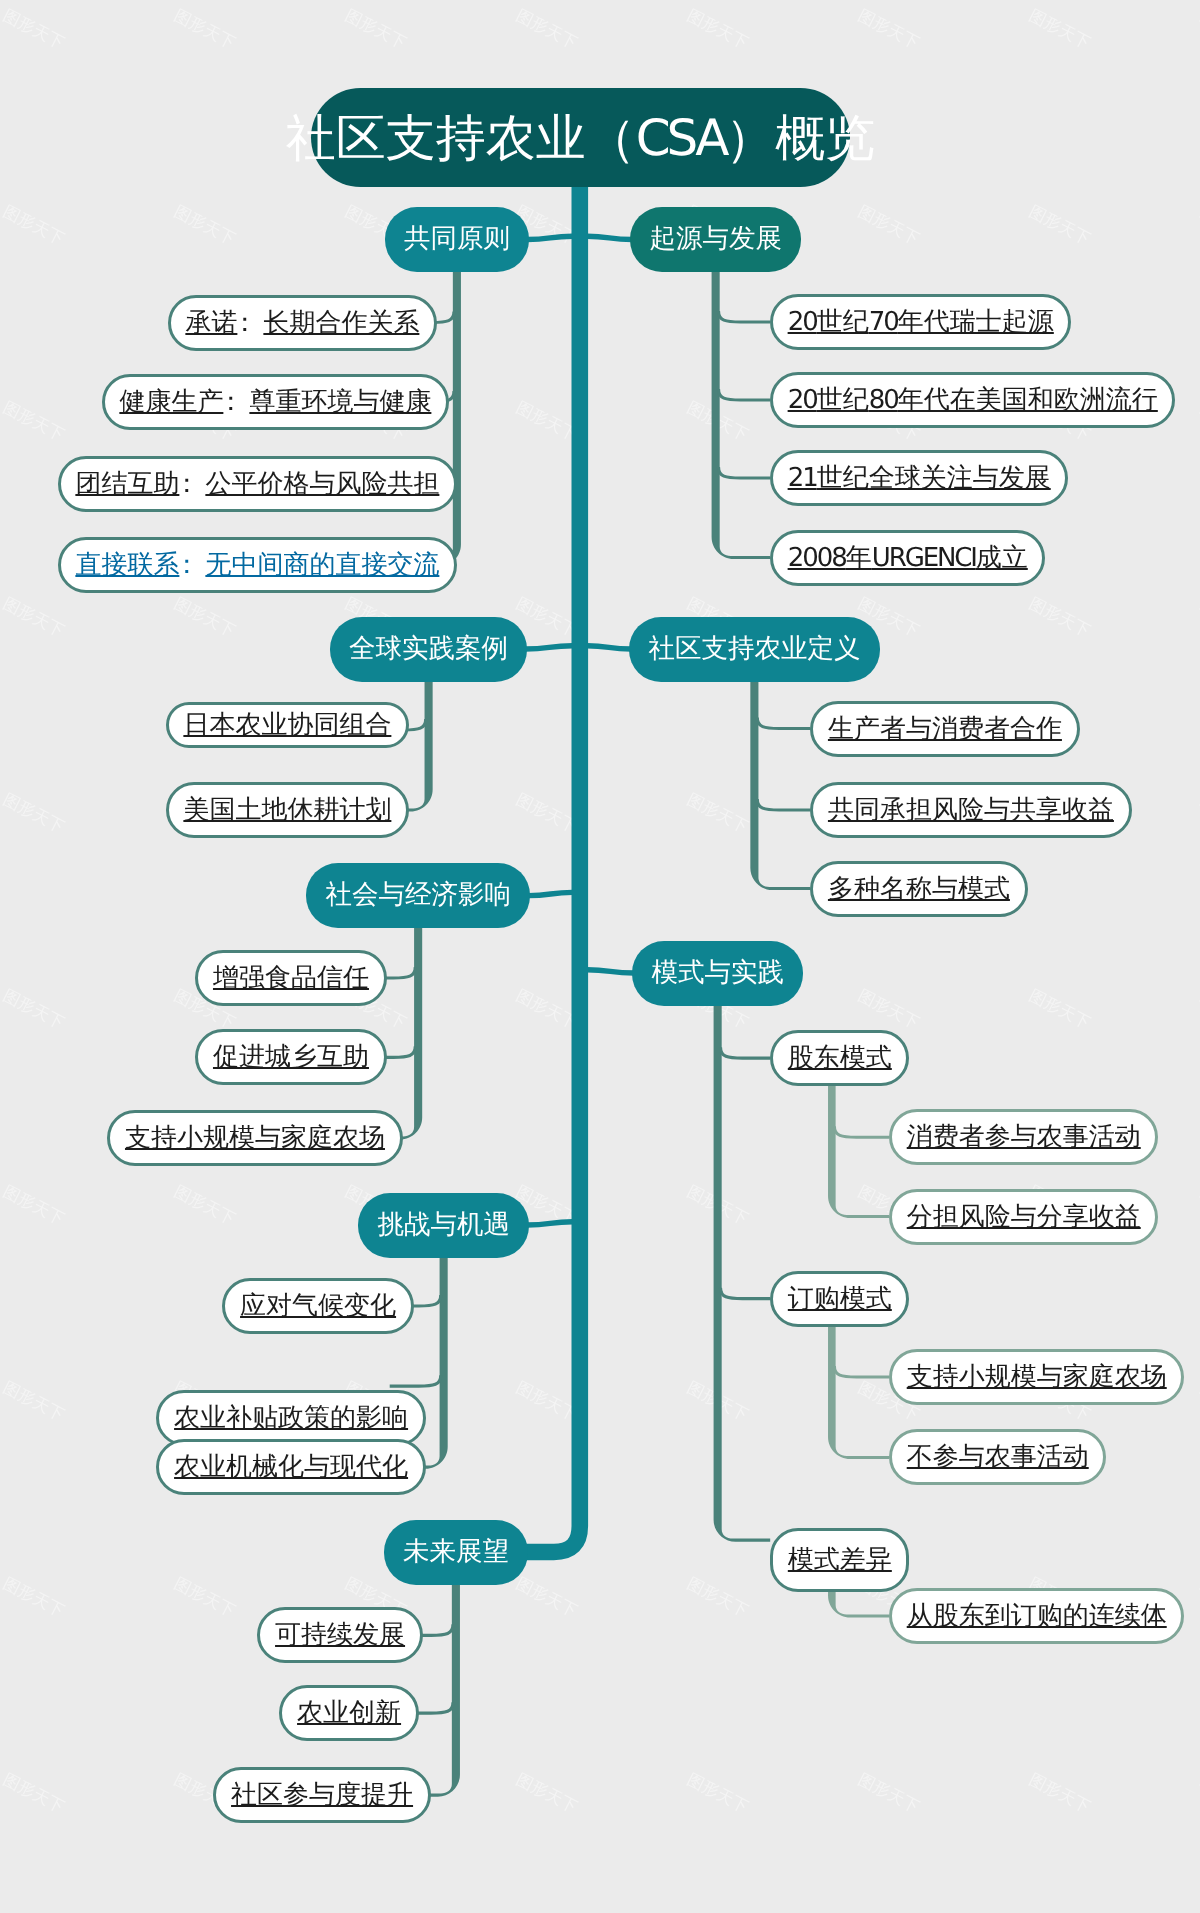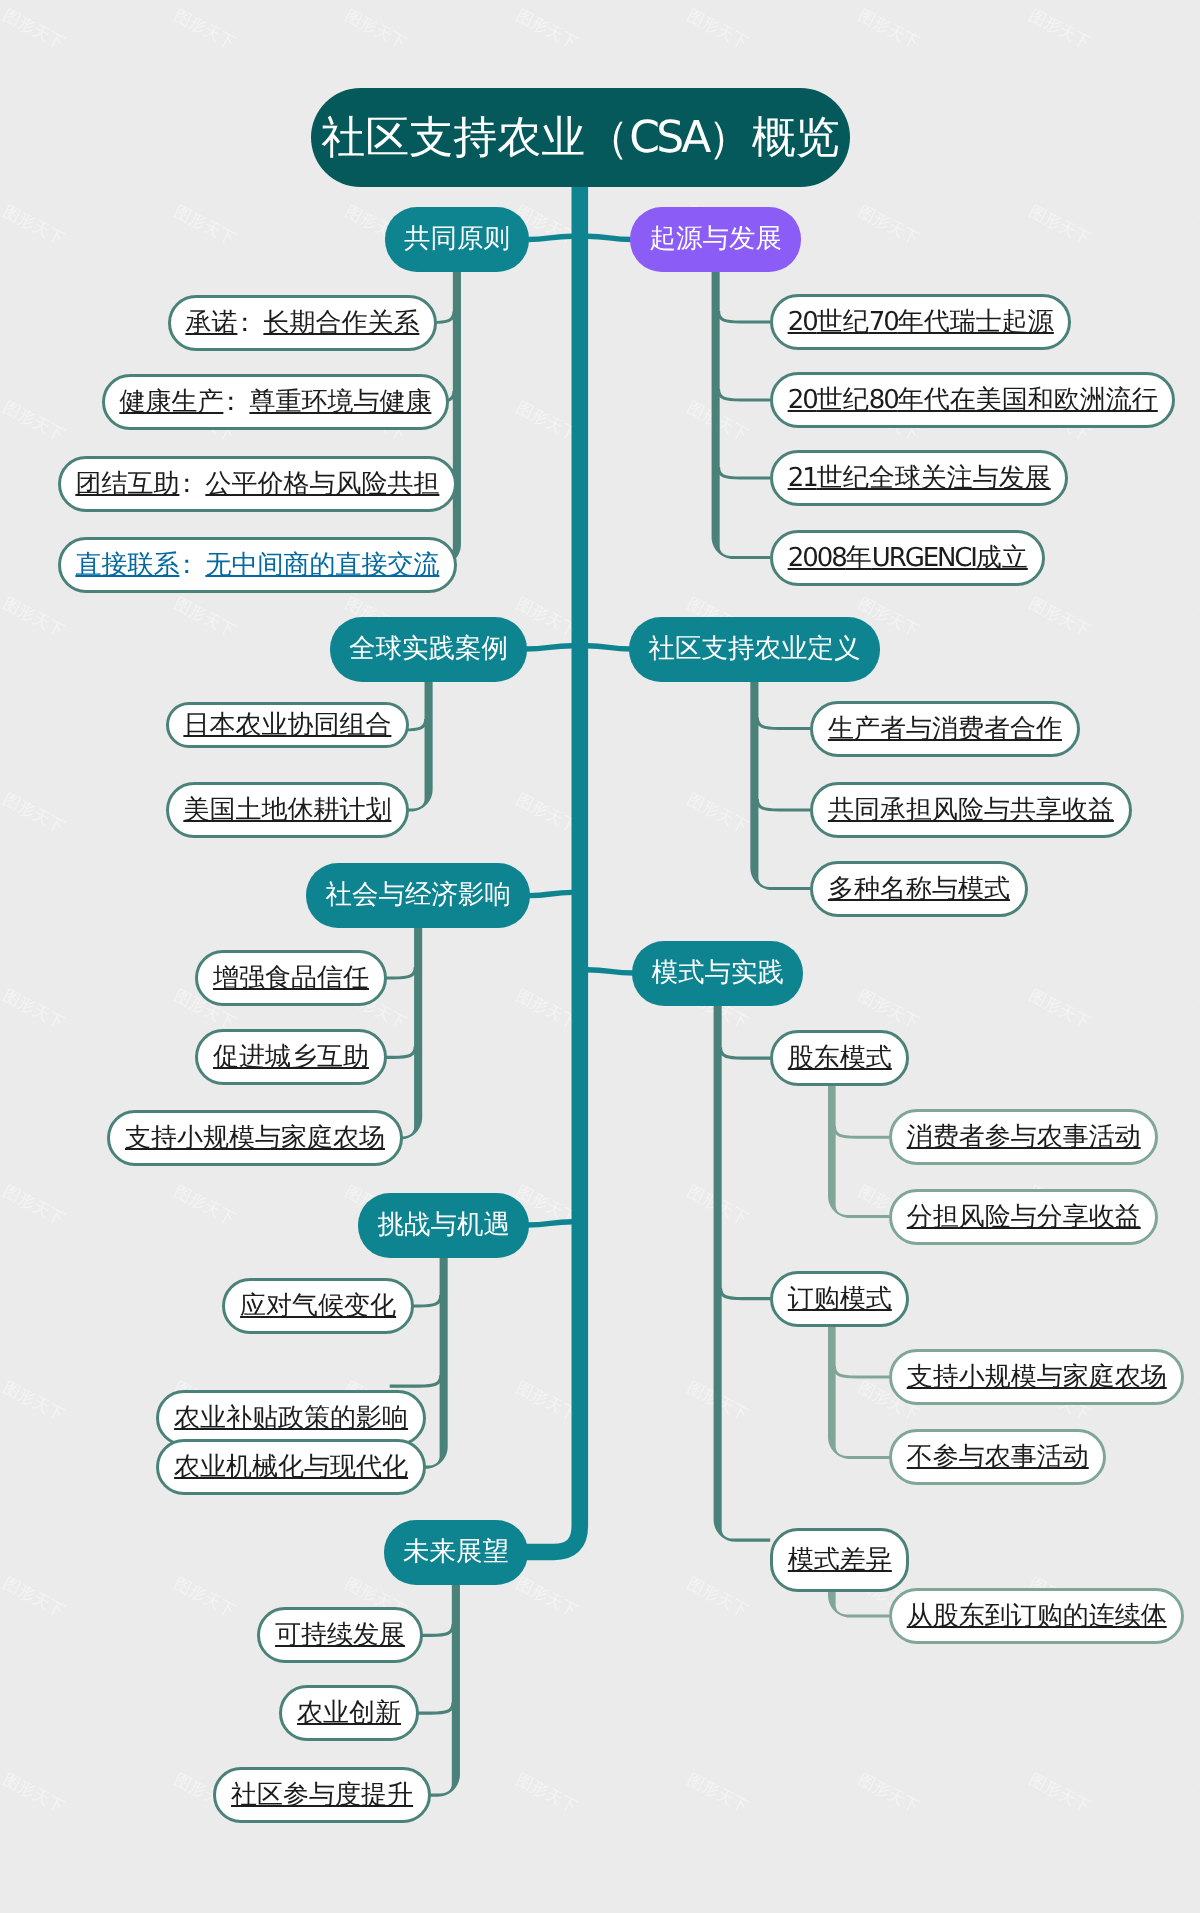--- a/index.html
+++ b/index.html
@@ -5,21 +5,21 @@
 <style>
   html,body{margin:0;padding:0;}
   body{width:1200px;height:1913px;background:#ebebeb;overflow:hidden;
        font-family:"DejaVu Sans",sans-serif;
        -webkit-font-smoothing:antialiased;text-rendering:geometricPrecision;}
   #stage{position:relative;width:1200px;height:1913px;}
   #links,#wm{position:absolute;left:0;top:0;width:1200px;height:1913px;}
   .node{position:absolute;display:flex;align-items:center;justify-content:center;
         box-sizing:border-box;white-space:nowrap;}
   .node>.txt{line-height:1;display:block;}
-  .root{border-radius:50px;font-size:44px;background:#065b5b;color:#fff;}
+  .root{border-radius:50px;font-size:50px;background:#065b5b;color:#fff;}
   .branch{border-radius:32px;font-size:26.5px;background:#0a8492;color:#fff;}
   .leaf{border-radius:28px;font-size:26px;background:#fff;color:#1c1c1c;
         border:3.5px solid #488580;text-decoration:underline;}
   .leaf.sub{border-color:#88aea4;}
   
   .fwcolon{font-style:normal;display:inline-block;margin-left:-0.22em;margin-right:0.22em;}
   
   .lat{font-style:normal;letter-spacing:-0.0768em;}
   .lat.alpha{letter-spacing:-0.0823em;}
 </style>
@@ -201,21 +201,21 @@
   </div>
   <div class="node leaf" style="background: rgb(255, 255, 255); color: rgb(28, 28, 28); border-color: rgb(74, 130, 122); width: auto; padding: 0px 14.63px; height: 56px; top: 374px; left: 101.75px;">
     <span class="txt">健康生产<i class="fwcolon">：</i>尊重环境与健康</span>
   </div>
   <div class="node leaf" style="background: rgb(255, 255, 255); color: rgb(28, 28, 28); border-color: rgb(74, 130, 122); width: auto; padding: 0px 14.63px; height: 56px; top: 455.5px; left: 57.75px;">
     <span class="txt">团结互助<i class="fwcolon">：</i>公平价格与风险共担</span>
   </div>
   <div class="node leaf" style="background: rgb(255, 255, 255); color: #0369a1; border-color: rgb(74, 130, 122); width: auto; padding: 0px 14.63px; height: 56px; top: 536.8px; left: 57.75px;">
     <span class="txt">直接联系<i class="fwcolon">：</i>无中间商的直接交流</span>
   </div>
-  <div class="node branch" style="background: #8b5cf6; color: rgb(255, 255, 255); width: auto; padding: 0px 19.4px; height: 65px; left: 630px; top: 207px;">
+  <div class="node branch" style="background: #0f766e; color: rgb(255, 255, 255); width: auto; padding: 0px 19.4px; height: 65px; left: 630px; top: 207px;">
     <span class="txt">起源与发展</span>
   </div>
   <div class="node leaf" style="background: rgb(255, 255, 255); color: rgb(28, 28, 28); border-color: rgb(74, 130, 122); width: auto; padding: 0px 14.63px; height: 56px; top: 294px; left: 770px;">
     <span class="txt"><i class="lat">20</i>世纪<i class="lat">70</i>年代瑞士起源</span>
   </div>
   <div class="node leaf" style="background: rgb(255, 255, 255); color: rgb(28, 28, 28); border-color: rgb(74, 130, 122); width: auto; padding: 0px 14.63px; height: 56px; top: 372px; left: 770px;">
     <span class="txt"><i class="lat">20</i>世纪<i class="lat">80</i>年代在美国和欧洲流行</span>
   </div>
   <div class="node leaf" style="background: rgb(255, 255, 255); color: rgb(28, 28, 28); border-color: rgb(74, 130, 122); width: auto; padding: 0px 14.63px; height: 56px; top: 450px; left: 770px;">
     <span class="txt"><i class="lat">21</i>世纪全球关注与发展</span>

